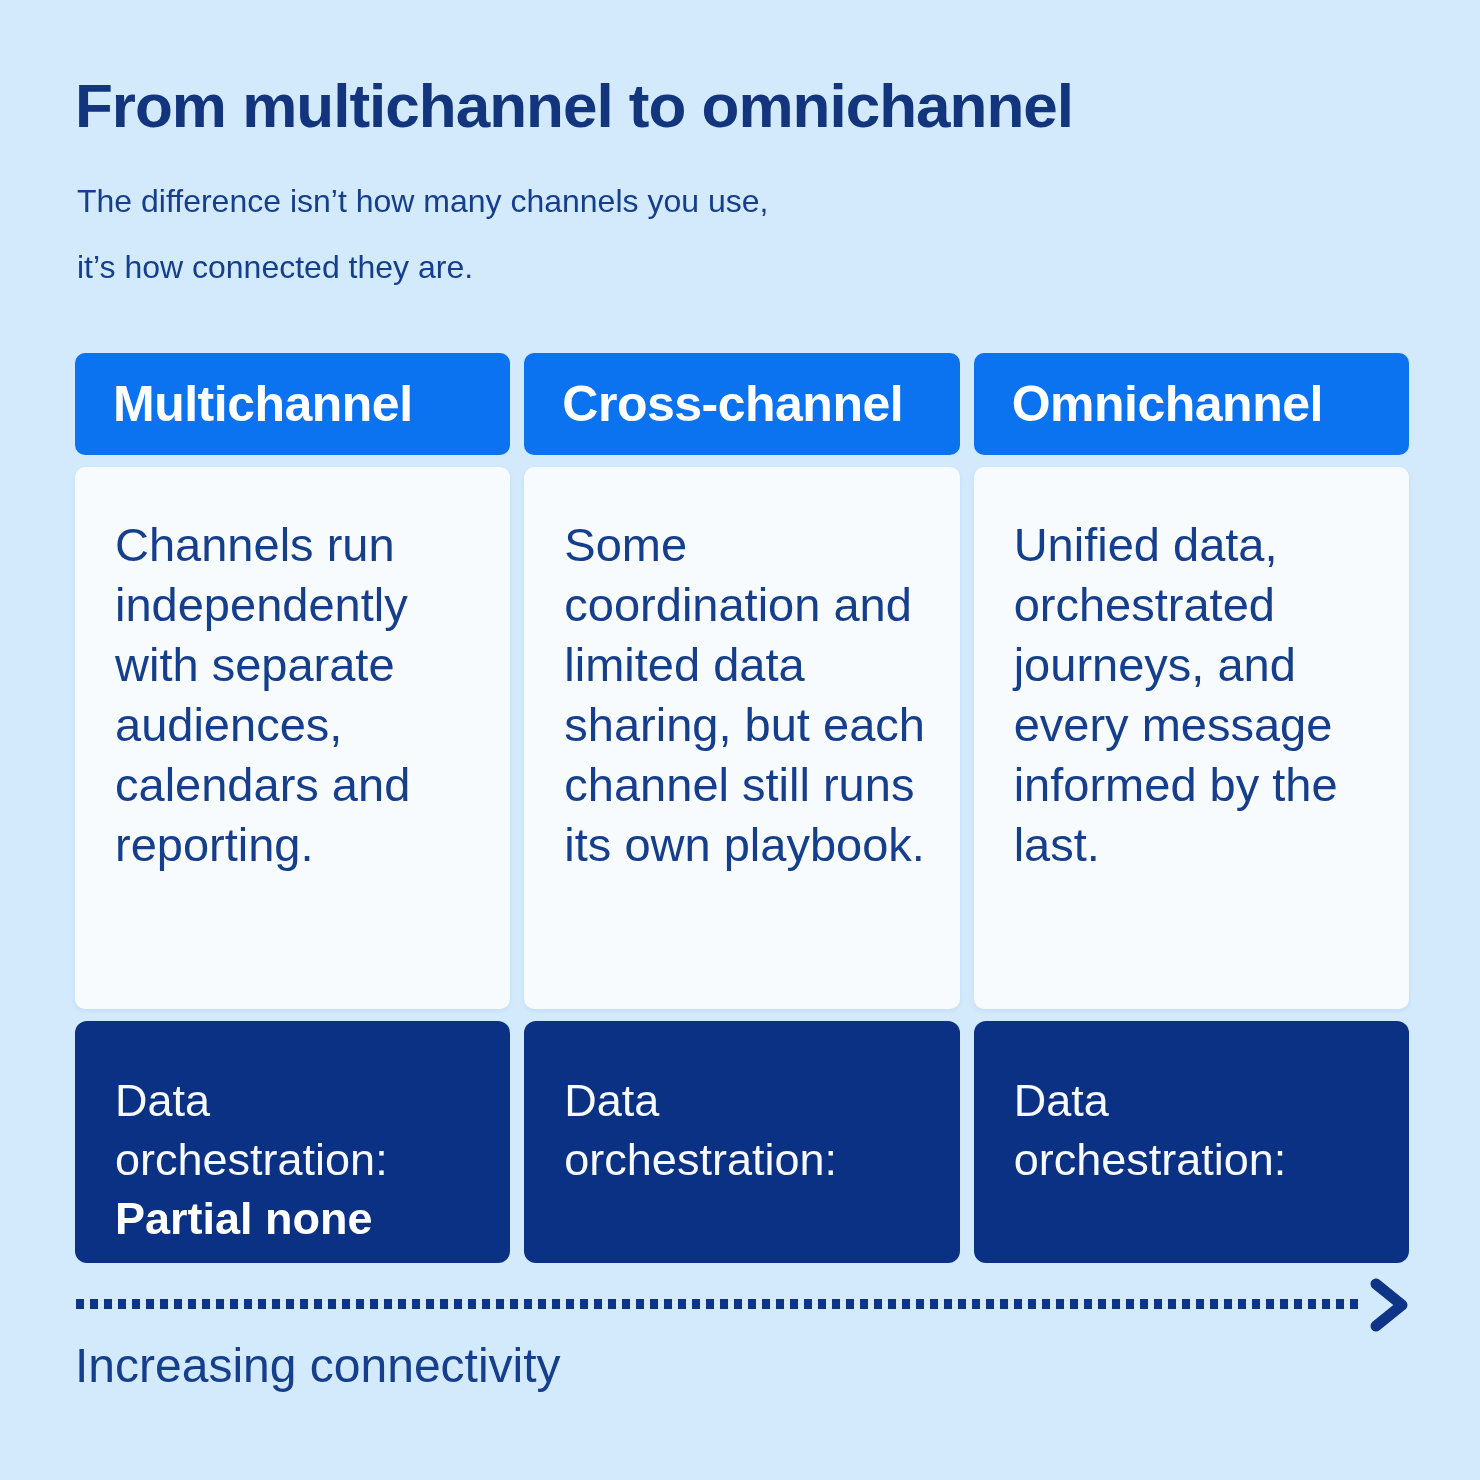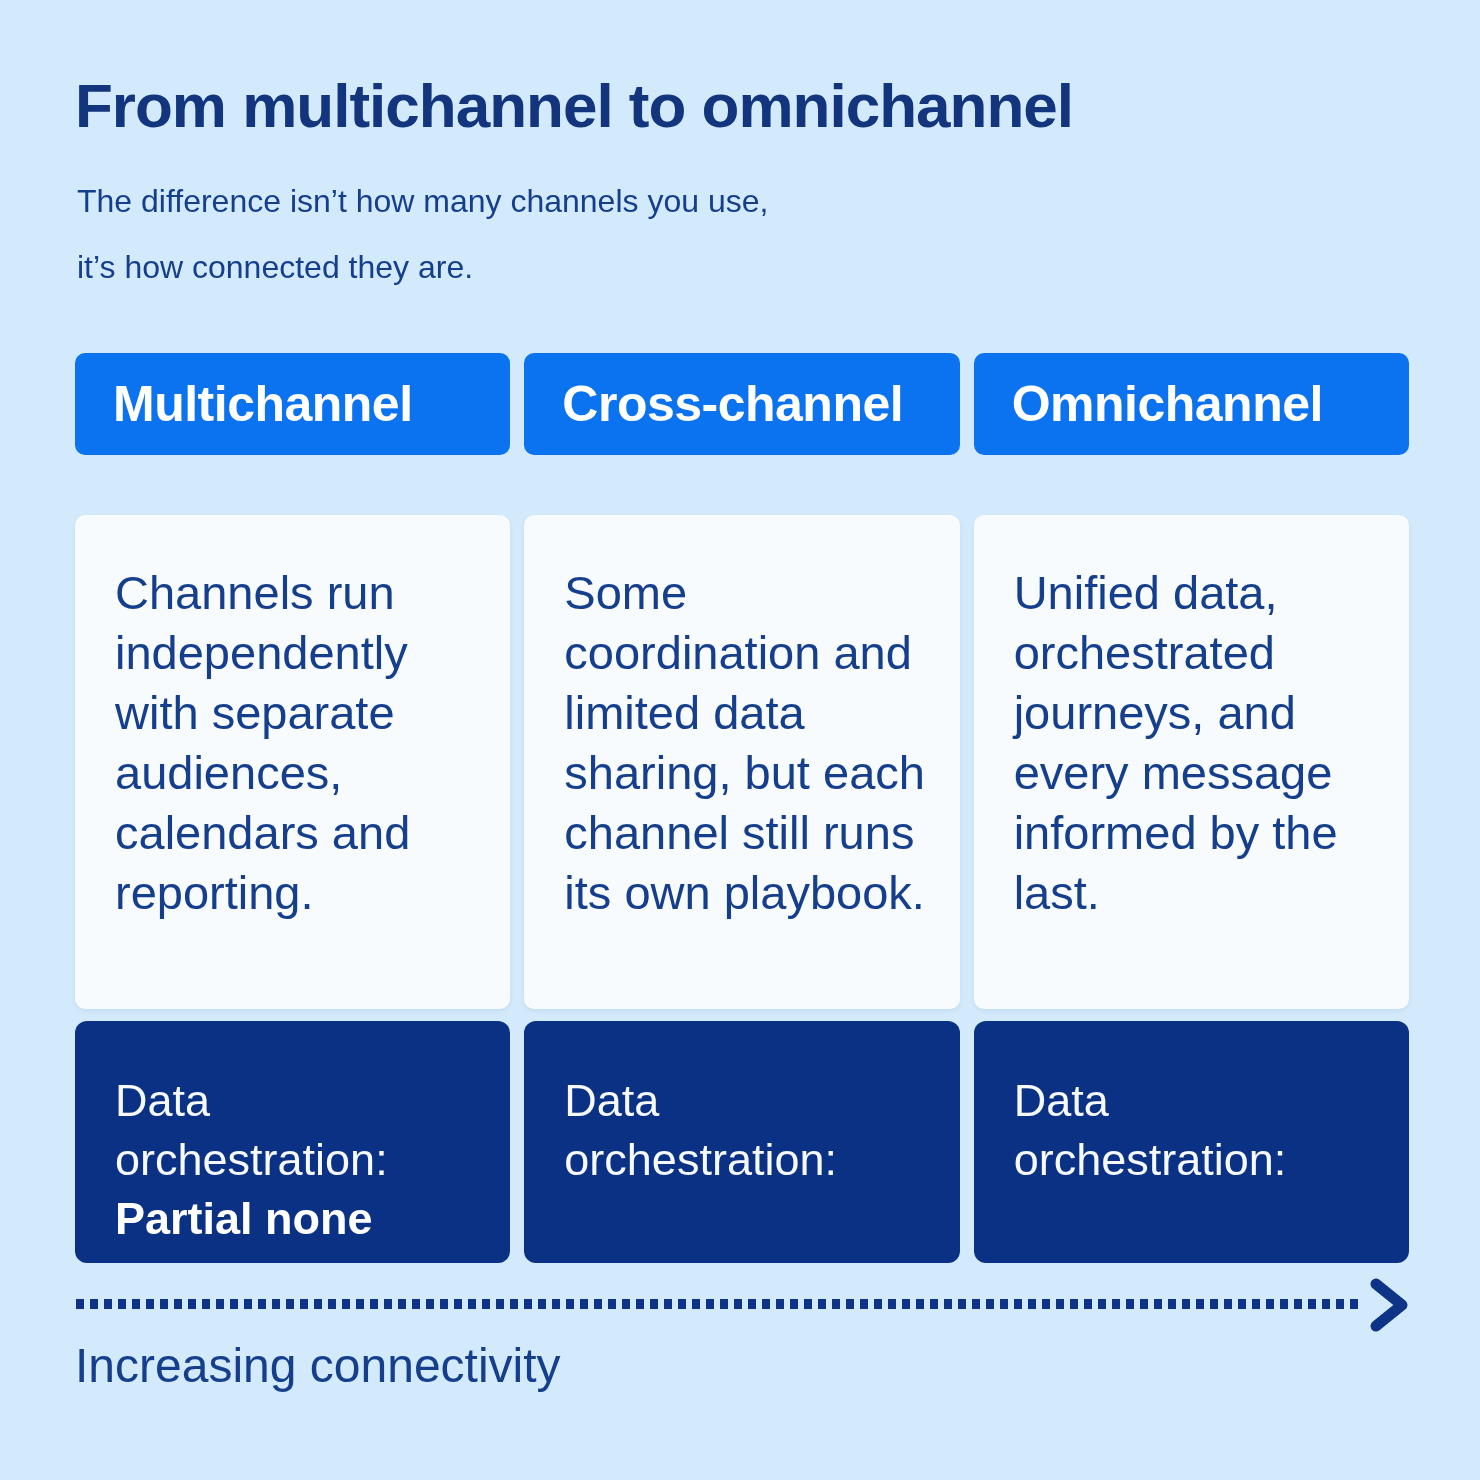--- a/index.html
+++ b/index.html
@@ -46,21 +46,20 @@
     color:var(--white);
     font-size:50px;font-weight:700;letter-spacing:-0.5px;
   }
   .body-cell{
     background:var(--cell-bg);
     border-radius:10px;
     padding:48px 30px 0 40px;
     color:var(--navy-text);
     font-size:47px;line-height:60px;font-weight:400;
     box-shadow:0 2px 5px rgba(19,56,127,0.07);
-    margin-top:48px;
   }
   .foot-cell{
     background:var(--footer-bg);
     border-radius:12px;
     padding:50px 30px 12px 40px;
     color:#f6f9fd;
     font-size:45px;line-height:59px;font-weight:400;
   }
   .foot-cell .value{
     display:block;

